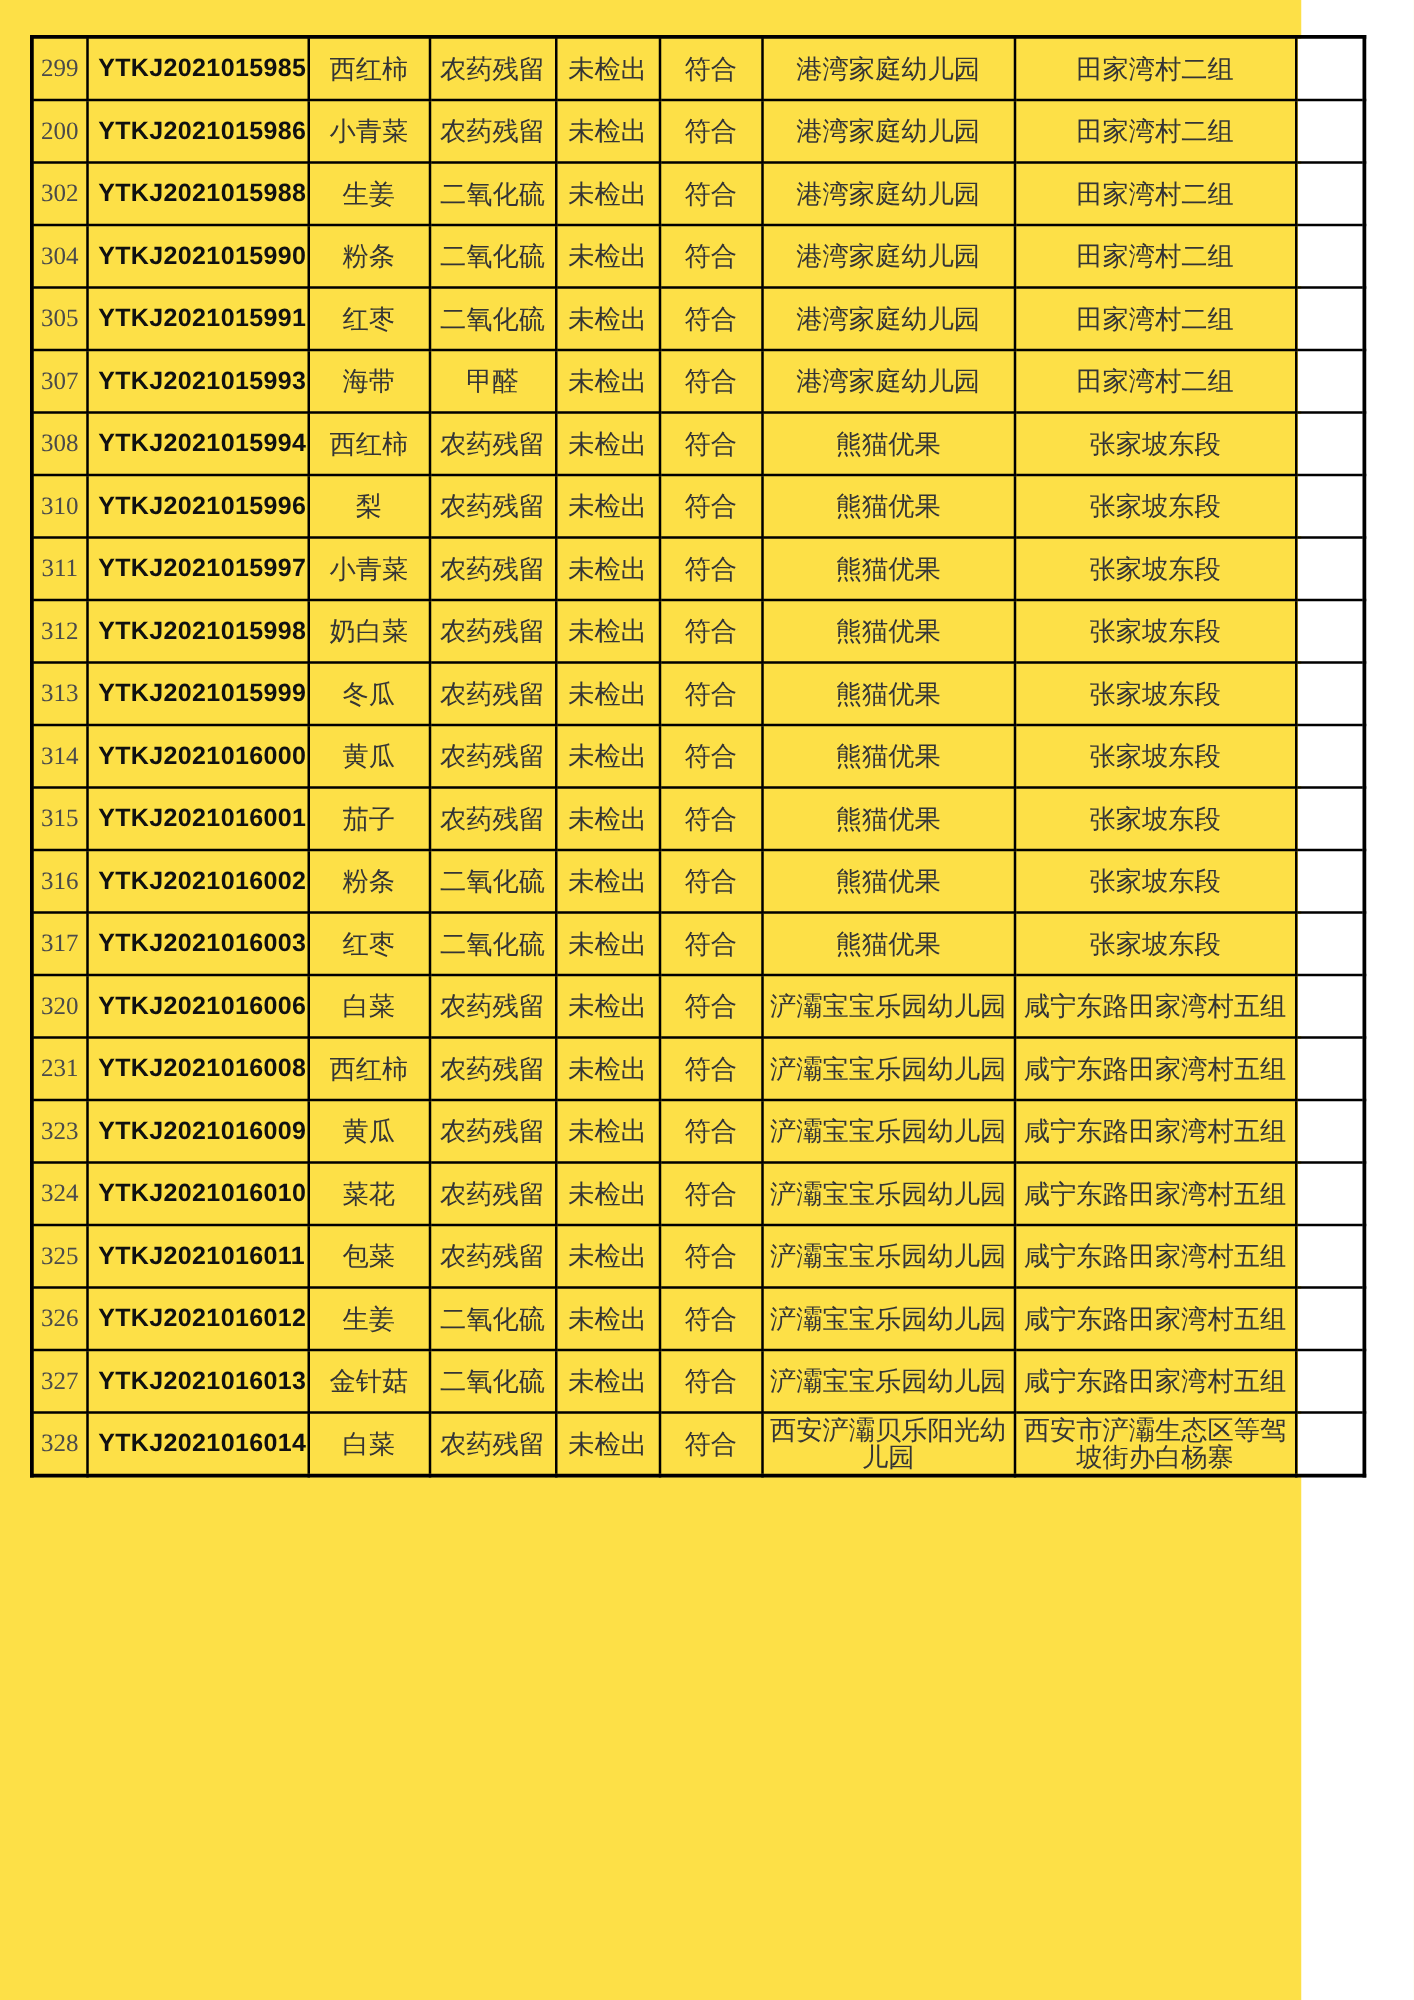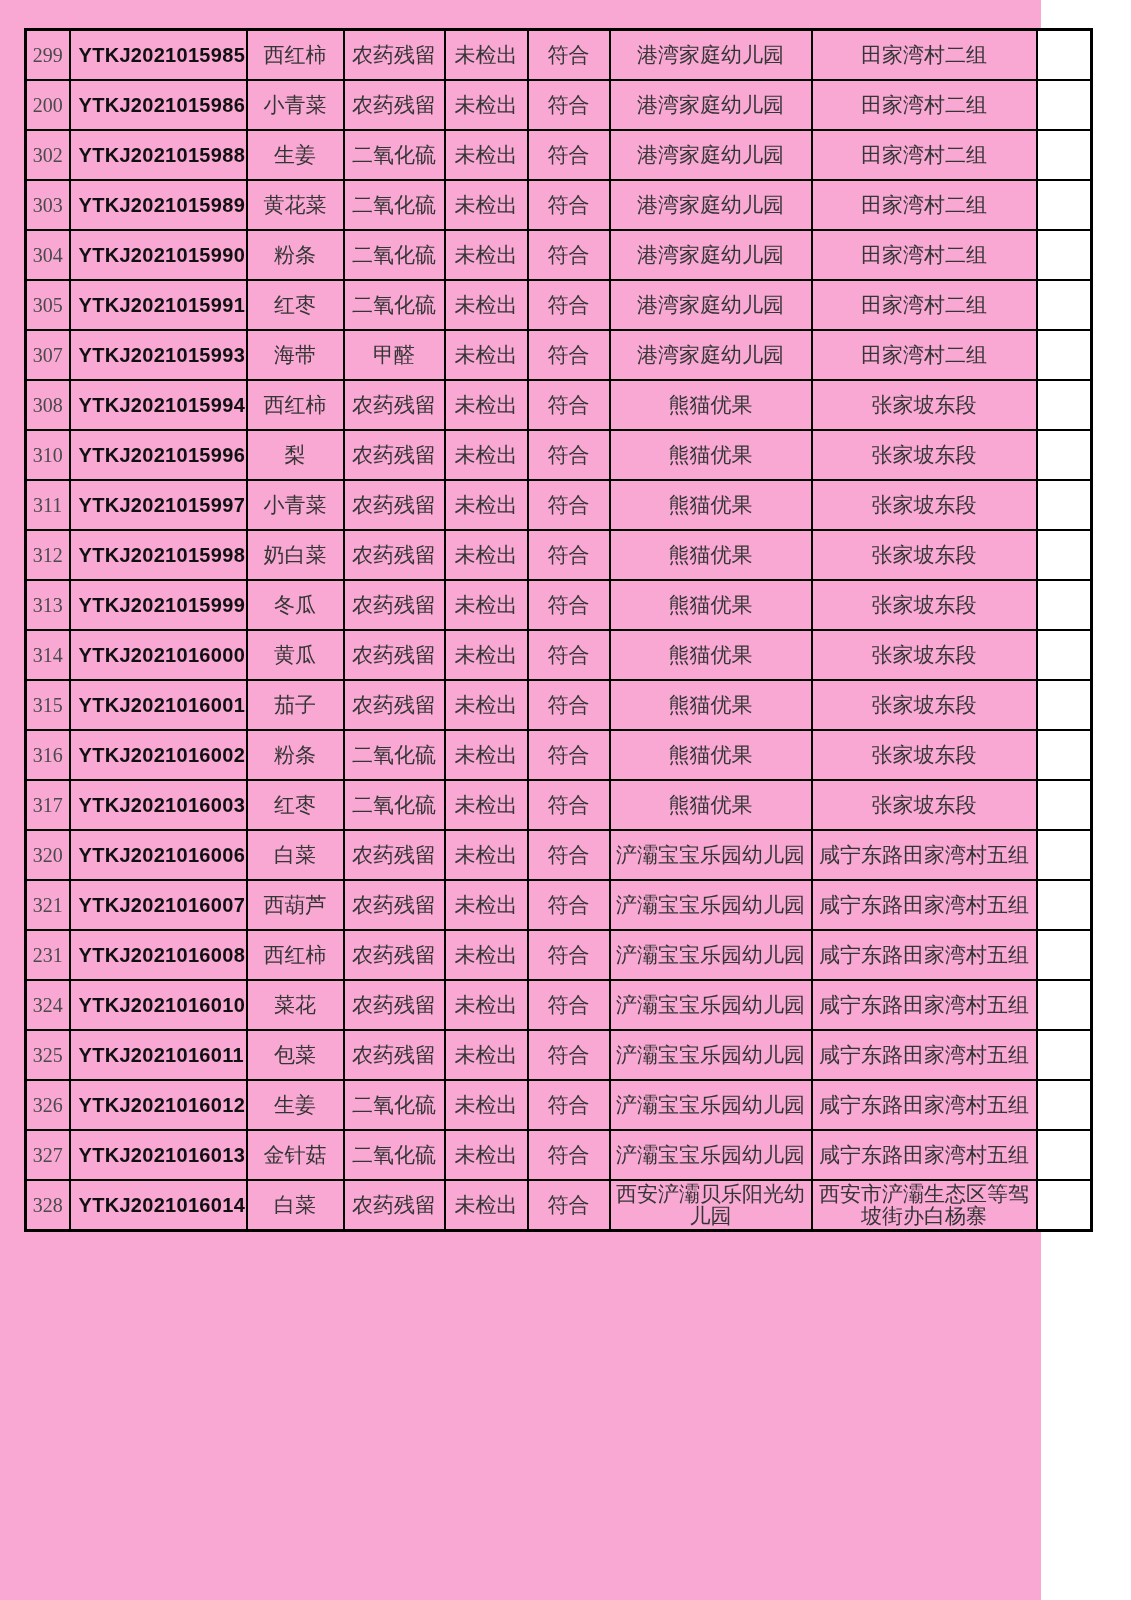--- a/index.html
+++ b/index.html
@@ -11,21 +11,21 @@
     width: 1131px;
     height: 1600px;
     position: relative;
     font-family: "Liberation Serif", "DejaVu Serif", serif;
   }
   .page {
     position: absolute;
     left: 0; top: 0;
     width: 1041px;
     height: 1600px;
-    background: #f9a8d4;
+    background: #fde047;
   }
   table.inspection {
     position: absolute;
     left: 24px;
     top: 28px;
     width: 1066px;
     border-collapse: collapse;
     table-layout: fixed;
     border: 3px solid #000;
   }
@@ -106,31 +106,20 @@
     <td class="c-id">YTKJ2021015988</td>
     <td class="c-cn">生姜</td>
     <td class="c-cn">二氧化硫</td>
     <td class="c-cn">未检出</td>
     <td class="c-cn">符合</td>
     <td class="c-cn">港湾家庭幼儿园</td>
     <td class="c-cn">田家湾村二组</td>
     <td class="c-note"></td>
   </tr>
         <tr>
-    <td class="c-no">303</td>
-    <td class="c-id">YTKJ2021015989</td>
-    <td class="c-cn">黄花菜</td>
-    <td class="c-cn">二氧化硫</td>
-    <td class="c-cn">未检出</td>
-    <td class="c-cn">符合</td>
-    <td class="c-cn">港湾家庭幼儿园</td>
-    <td class="c-cn">田家湾村二组</td>
-    <td class="c-note"></td>
-  </tr>
-        <tr>
     <td class="c-no">304</td>
     <td class="c-id">YTKJ2021015990</td>
     <td class="c-cn">粉条</td>
     <td class="c-cn">二氧化硫</td>
     <td class="c-cn">未检出</td>
     <td class="c-cn">符合</td>
     <td class="c-cn">港湾家庭幼儿园</td>
     <td class="c-cn">田家湾村二组</td>
     <td class="c-note"></td>
   </tr>
@@ -260,34 +249,34 @@
     <td class="c-id">YTKJ2021016006</td>
     <td class="c-cn">白菜</td>
     <td class="c-cn">农药残留</td>
     <td class="c-cn">未检出</td>
     <td class="c-cn">符合</td>
     <td class="c-cn">浐灞宝宝乐园幼儿园</td>
     <td class="c-cn">咸宁东路田家湾村五组</td>
     <td class="c-note"></td>
   </tr>
         <tr>
-    <td class="c-no">321</td>
-    <td class="c-id">YTKJ2021016007</td>
-    <td class="c-cn">西葫芦</td>
-    <td class="c-cn">农药残留</td>
-    <td class="c-cn">未检出</td>
-    <td class="c-cn">符合</td>
-    <td class="c-cn">浐灞宝宝乐园幼儿园</td>
-    <td class="c-cn">咸宁东路田家湾村五组</td>
-    <td class="c-note"></td>
-  </tr>
-        <tr>
     <td class="c-no">231</td>
     <td class="c-id">YTKJ2021016008</td>
     <td class="c-cn">西红柿</td>
+    <td class="c-cn">农药残留</td>
+    <td class="c-cn">未检出</td>
+    <td class="c-cn">符合</td>
+    <td class="c-cn">浐灞宝宝乐园幼儿园</td>
+    <td class="c-cn">咸宁东路田家湾村五组</td>
+    <td class="c-note"></td>
+  </tr>
+        <tr>
+    <td class="c-no">323</td>
+    <td class="c-id">YTKJ2021016009</td>
+    <td class="c-cn">黄瓜</td>
     <td class="c-cn">农药残留</td>
     <td class="c-cn">未检出</td>
     <td class="c-cn">符合</td>
     <td class="c-cn">浐灞宝宝乐园幼儿园</td>
     <td class="c-cn">咸宁东路田家湾村五组</td>
     <td class="c-note"></td>
   </tr>
         <tr>
     <td class="c-no">324</td>
     <td class="c-id">YTKJ2021016010</td>

